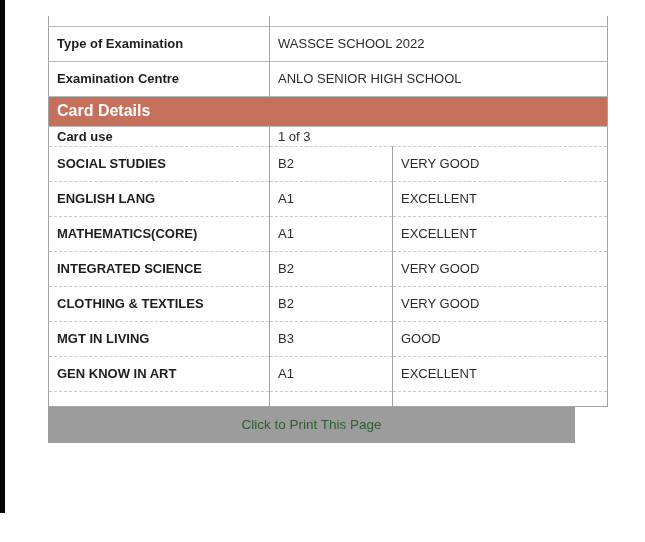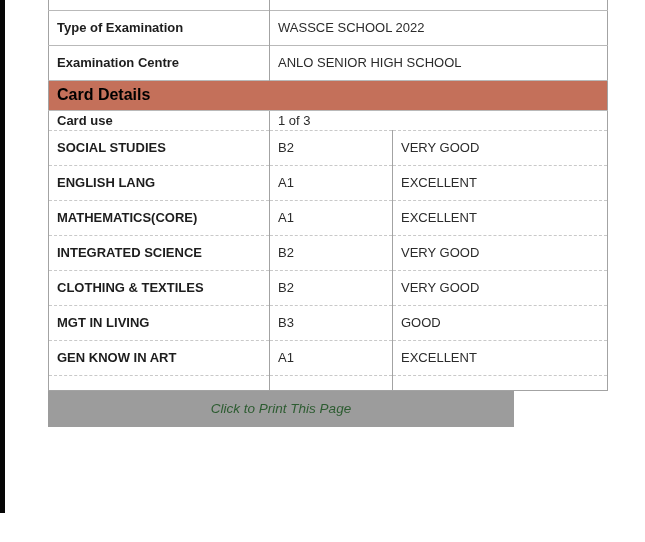--- a/index.html
+++ b/index.html
@@ -6,21 +6,21 @@
   html, body { width: 645px; height: 542px; background: #ffffff; overflow: hidden; }
   body { font-family: "Liberation Sans", "DejaVu Sans", sans-serif; position: relative; }
 
   .edge-strip {
     position: absolute; left: 0; top: 0;
     width: 5px; height: 513px;
     background: #060606;
   }
 
   .report {
-    position: absolute; left: 48px; top: 0;
+    position: absolute; left: 48px; top: 16px;
     width: 559px;
   }
 
   table.results-table {
     width: 559px;
     border-collapse: collapse;
     table-layout: fixed;
     border: 1px solid var(--border-strong, #a3a3a3);
     border-top: none;
   }
@@ -41,41 +41,40 @@
   td:first-child { border-left: none; }
 
   tr.spacer-row td { height: 10px; border-top: none; padding: 0; }
   tr.info-row td { height: 35px; border-top: 1px solid #b9b9b9; }
   tr.info-row td.cell-label, tr.result-row td.cell-subject {
     font-weight: bold; color: #1d1d1d;
   }
   tr.section-row td {
     height: 30px;
     background: var(--accent, #c4705a);
-    color: #000000;
+    color: #ffffff;
     font-weight: bold;
     font-size: 16px;
     border-left: none;
     border-top: 1px solid #b9b9b9;
     margin-top: 38px;
   }
   tr.card-use-row td { height: 17px; }
   tr.result-row td { height: 35px; margin-top: 39px; }
   tr.result-row:first-of-type td { border-top: none; }
   tr.empty-row td { height: 15px; }
 
   .footer-bar {
-    width: 466px;
+    width: 527px;
     height: 36px;
     background: var(--footer-bg, #9c9c9c);
     display: flex;
     align-items: center;
     justify-content: center;
     cursor: pointer;
-    font-style: italic;
   }
   .footer-bar span {
     color: var(--link-green, #2d5c31);
     font-size: 13.5px;
   }
 </style>
 </head>
 <body>
 
 <div class="edge-strip"></div>

